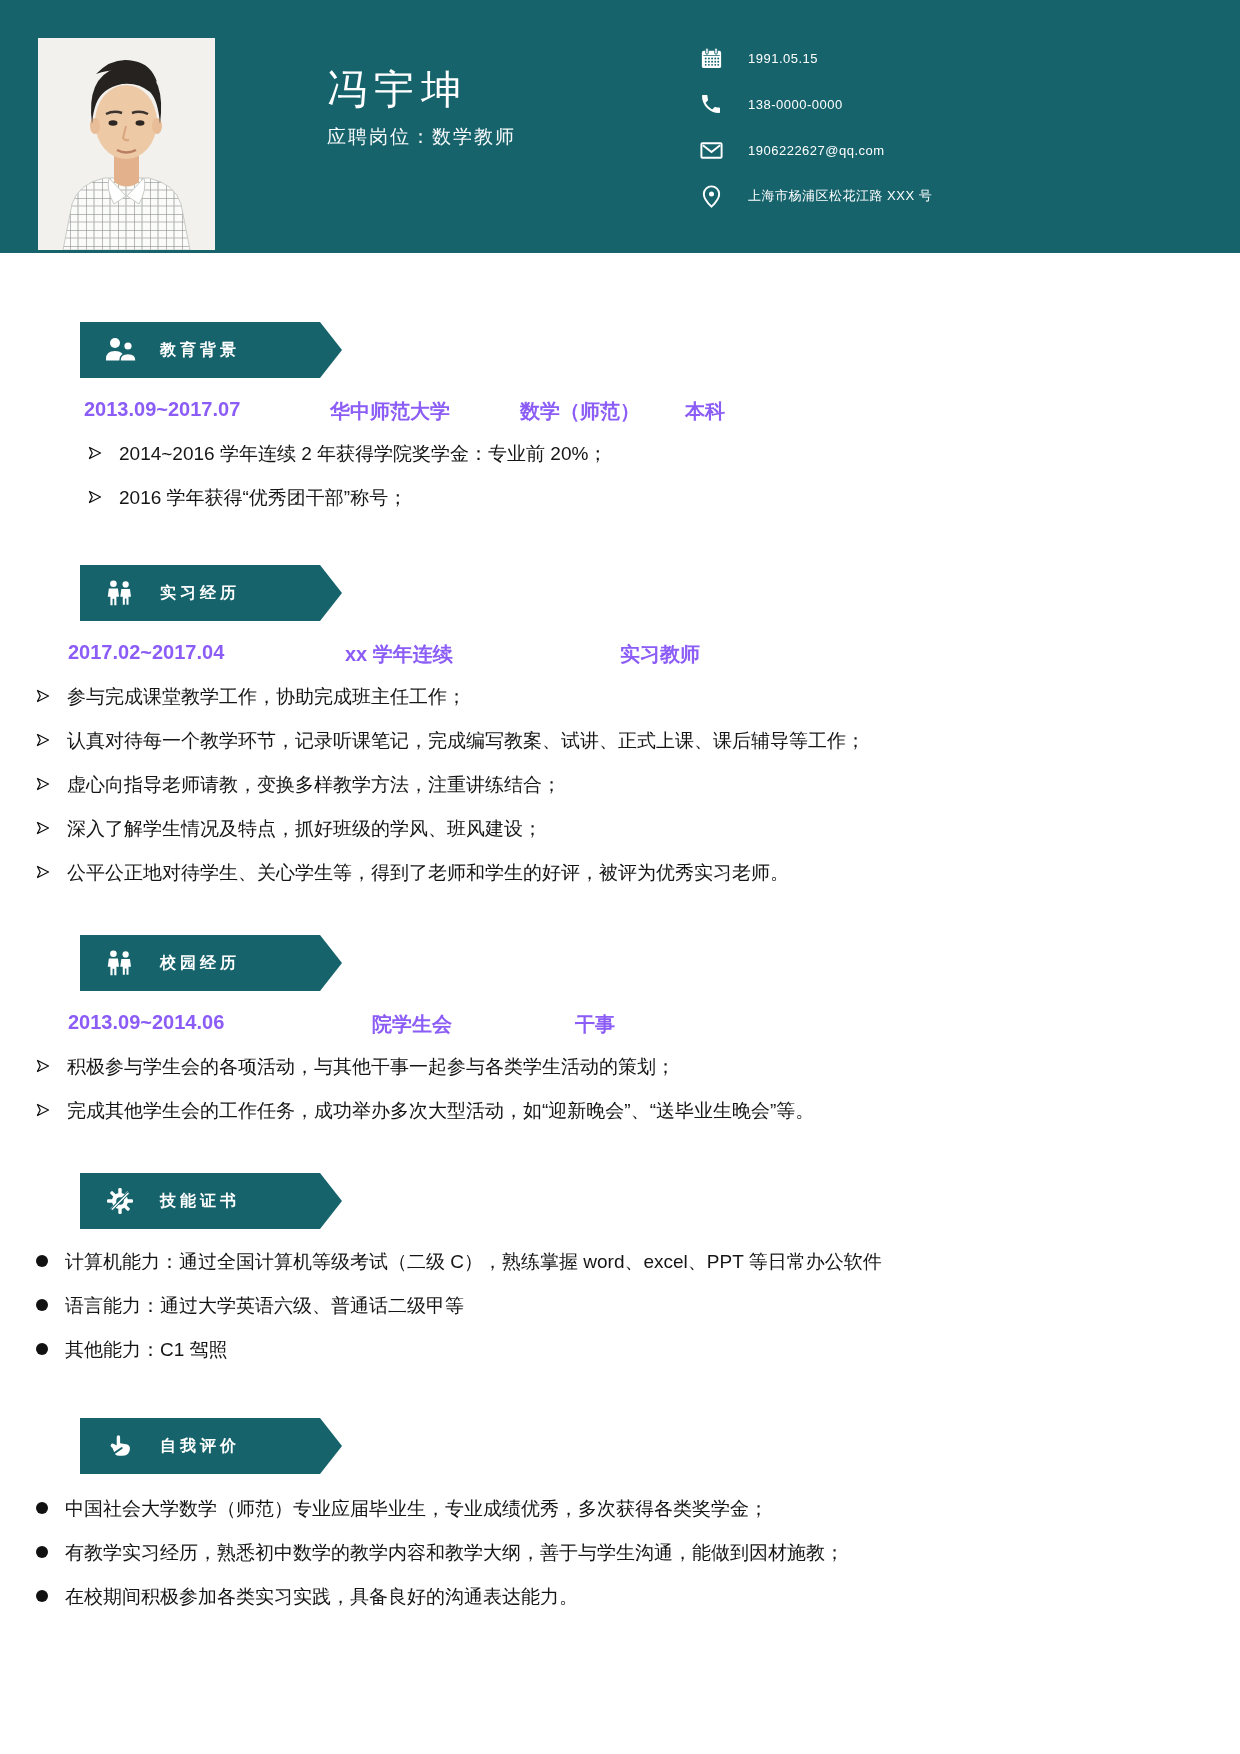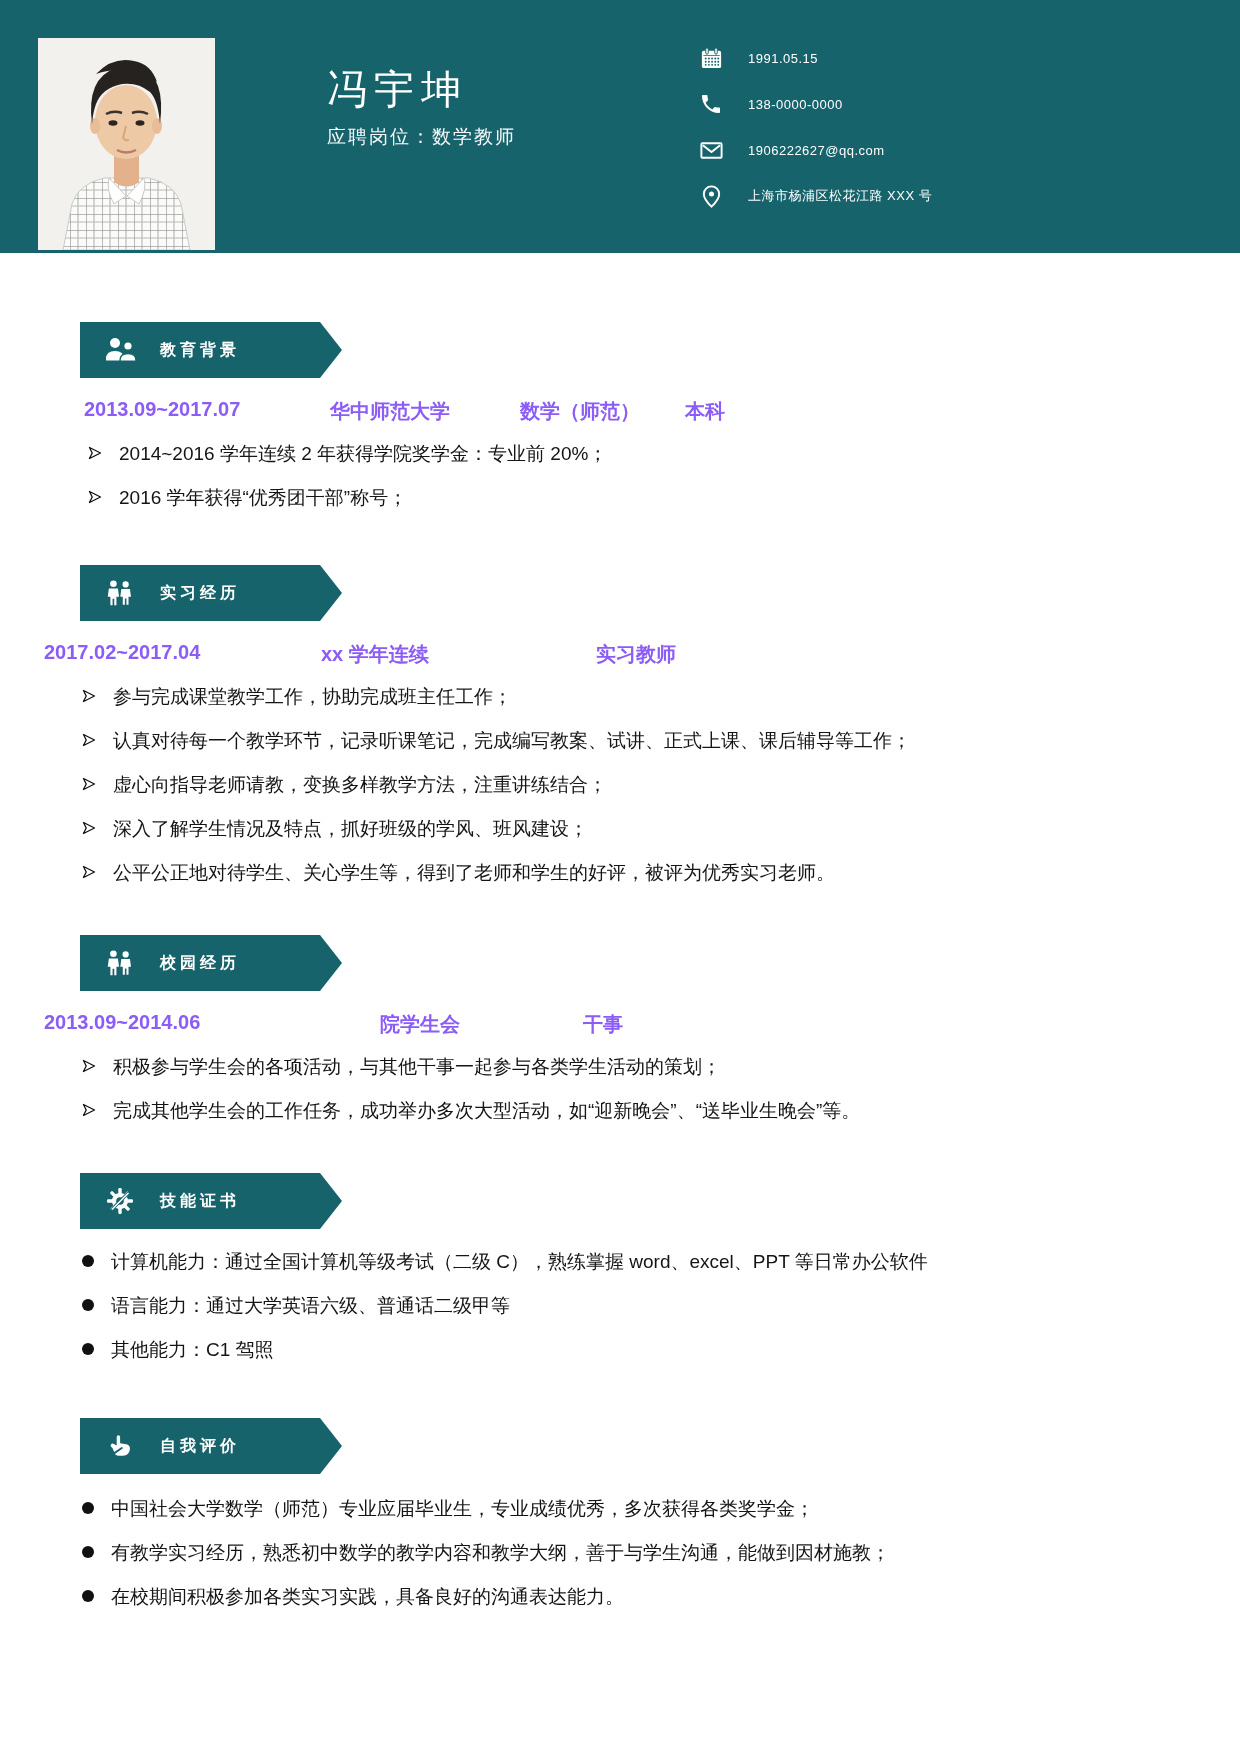--- a/index.html
+++ b/index.html
@@ -22,28 +22,28 @@
   .sec { position:absolute; left:0; width:1240px; }
   .banner { display:flex; align-items:center; margin-left:80px; width:262px; height:56px;
             background:var(--accent); padding-left:22px; gap:22px;
             clip-path:polygon(0 0, 240px 0, 262px 28px, 240px 56px, 0 56px);
             filter:drop-shadow(0 2px 1px rgba(0,0,0,.22)); }
   .bicon { width:36px; height:32px; display:flex; align-items:center; justify-content:center; flex:0 0 36px; }
   .btitle { color:#fff; font-size:16px; font-weight:bold; letter-spacing:4px; white-space:nowrap; }
 
   .hrow { display:flex; margin-top:20px; font-weight:bold; font-size:20px; color:#8b5cf6; white-space:nowrap; }
   .edu .hrow { padding-left:84px; }
-  .int .hrow, .cam .hrow { padding-left:44px; }
+  .int .hrow, .cam .hrow { padding-left:68px; }
   .edu .c0 { width:246px; } .edu .c1 { width:190px; } .edu .c2 { width:165px; }
   .int .c0 { width:277px; } .int .c1 { width:275px; }
-  .cam .c0 { width:304px; } .cam .c1 { width:203px;margin-left:32px; }
+  .cam .c0 { width:304px; } .cam .c1 { width:203px; }
 
   .bullets { list-style:none; margin-top:16px; }
   .edu .bullets { padding-left:88px; }
-  .int .bullets, .cam .bullets, .ski .bullets, .sel .bullets { padding-left:82px; }
+  .int .bullets, .cam .bullets, .ski .bullets, .sel .bullets { padding-left:36px; }
   .bullets li { display:flex; align-items:flex-start; gap:17px; margin-bottom:19px;
                 font-size:19px; line-height:25px; color:var(--ink); white-space:nowrap; }
   .mark { flex:0 0 14px; margin-top:5px; display:flex; }
   .dot { flex:0 0 12px; width:12px; height:12px; border-radius:50%; background:#111; margin-top:6px; }
 </style>
 </head>
 <body>
 
 <div class="page">
 

